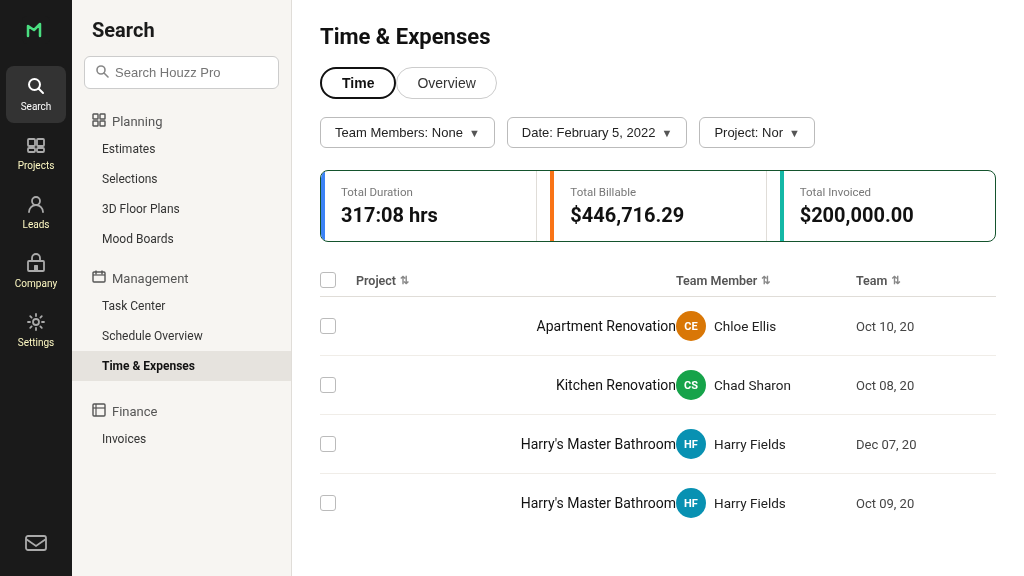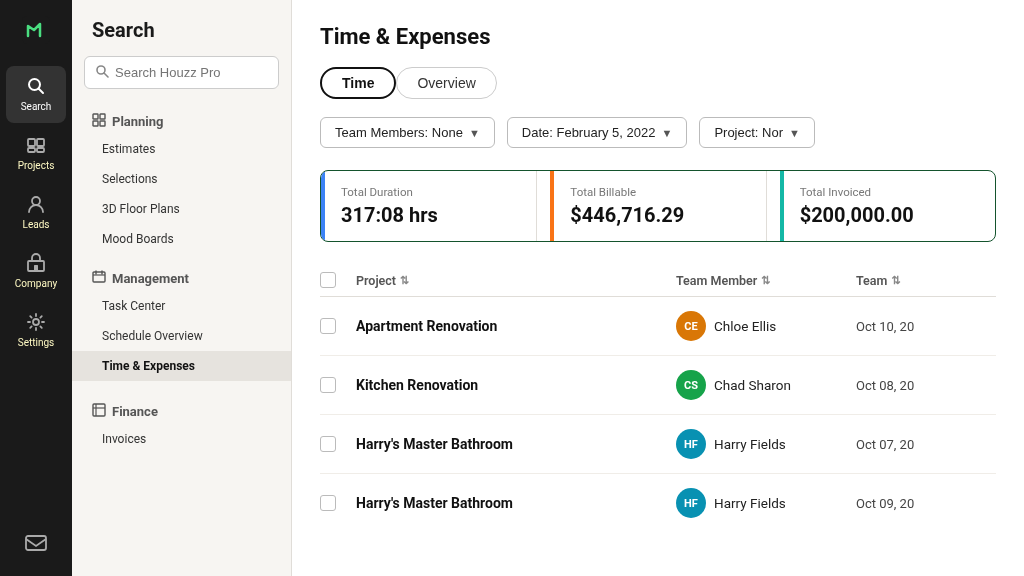--- a/index.html
+++ b/index.html
@@ -104,21 +104,21 @@
       color: #555;
       width: 100%;
     }
     .section-header {
       display: flex;
       align-items: center;
       gap: 6px;
       padding: 6px 20px 4px 20px;
       color: #555;
       font-size: 13px;
-      font-weight: 700;
+      font-weight: 400;
     }
     .section-header .section-icon {
       font-size: 14px;
     }
     .sidebar-item {
       padding: 8px 20px 8px 30px;
       font-size: 12px;
       color: #333;
       cursor: pointer;
       border-radius: 0;
@@ -262,22 +262,23 @@
     .row-checkbox {
       width: 16px;
       height: 16px;
       border: 1.5px solid #bbb;
       border-radius: 3px;
       background: #fff;
       cursor: pointer;
     }
     .project-name {
       font-size: 14px;
-      font-weight: 700;
+      font-weight: 400;
       color: #111;
+      text-align: right;
     }
     .team-member {
       display: flex;
       align-items: center;
       gap: 8px;
     }
     .avatar {
       width: 30px;
       height: 30px;
       border-radius: 50%;
@@ -531,21 +532,21 @@
   </div>
       <div class="table-row">
     <div>
       <div class="row-checkbox"></div>
     </div>
     <div class="project-name">Harry's Master Bathroom</div>
     <div class="team-member">
       <div class="avatar hf">HF</div>
       <span class="member-name">Harry Fields</span>
     </div>
-    <div class="date-text">Oct 07, 20</div>
+    <div class="date-text">Dec 07, 20</div>
   </div>
       <div class="table-row">
     <div>
       <div class="row-checkbox"></div>
     </div>
     <div class="project-name">Harry's Master Bathroom</div>
     <div class="team-member">
       <div class="avatar hf">HF</div>
       <span class="member-name">Harry Fields</span>
     </div>

